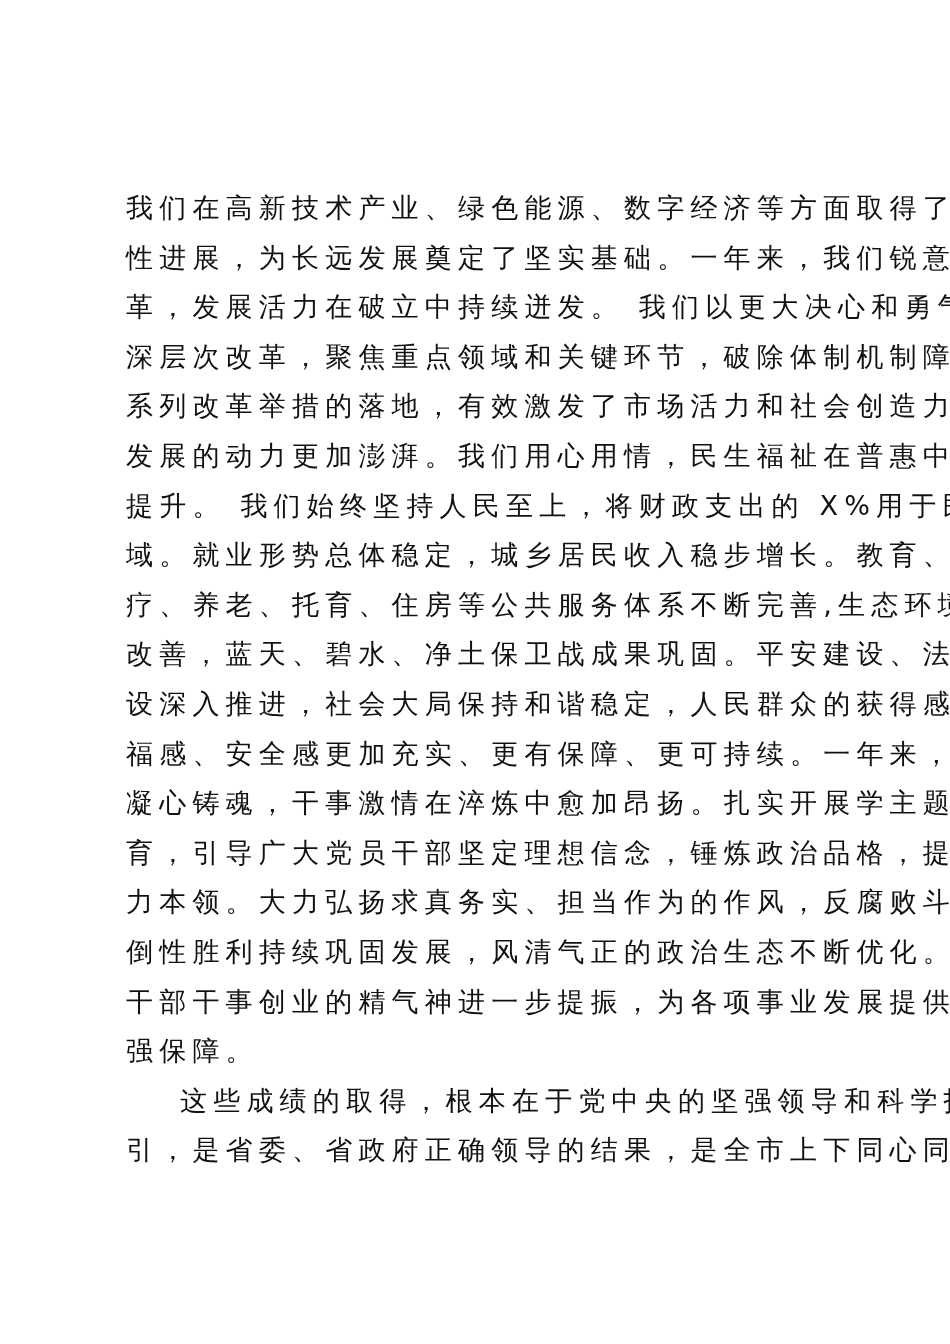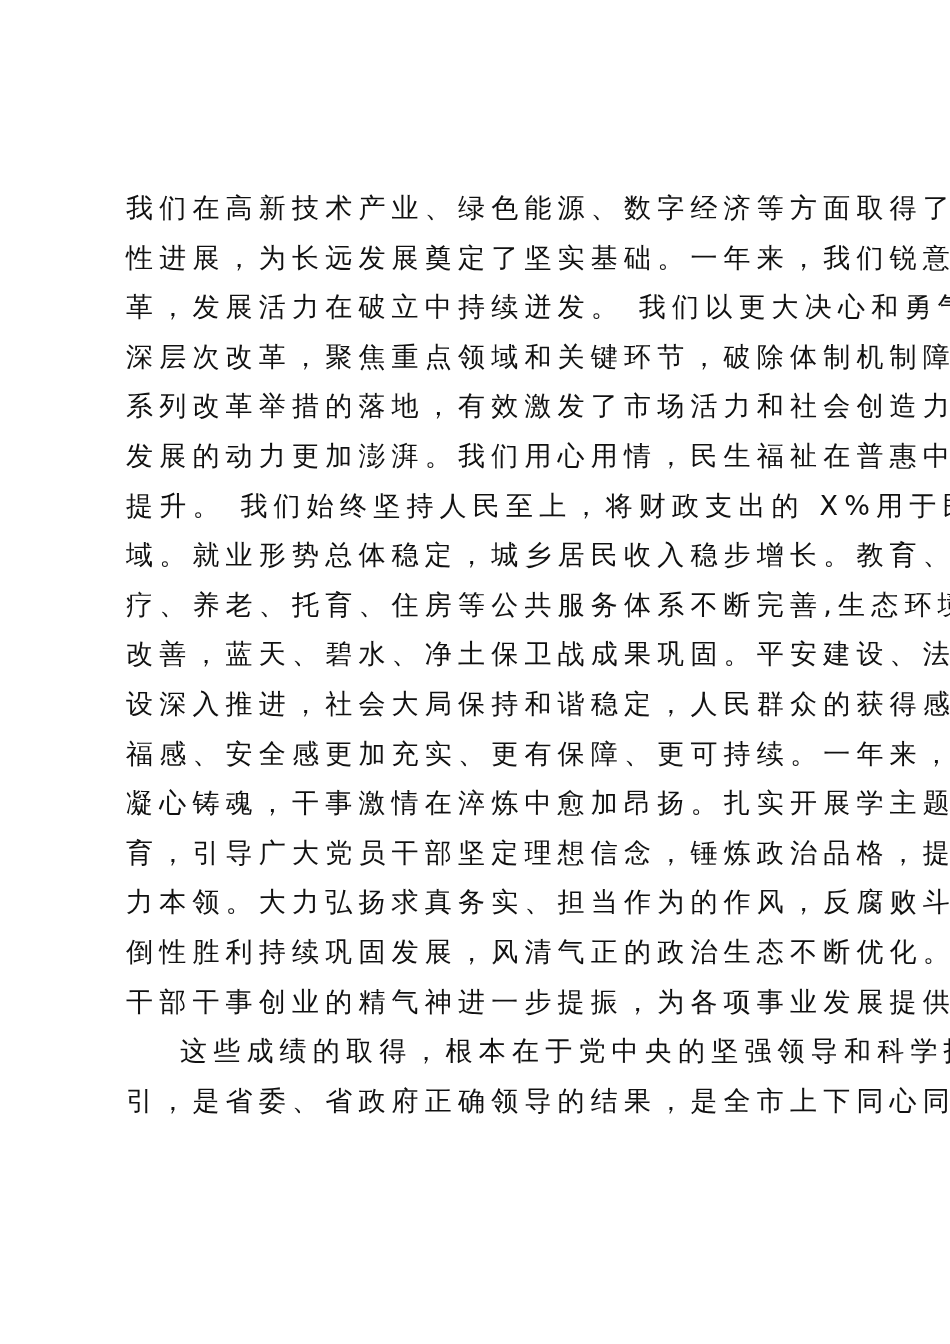--- a/index.html
+++ b/index.html
@@ -57,19 +57,20 @@
       <div class="line">域。就业形势总体稳定，城乡居民收入稳步增长。教育、医</div>
       <div class="line">疗、养老、托育、住房等公共服务体系不断完善,生态环境持续</div>
       <div class="line">改善，蓝天、碧水、净土保卫战成果巩固。平安建设、法治建</div>
       <div class="line">设深入推进，社会大局保持和谐稳定，人民群众的获得感、幸</div>
       <div class="line">福感、安全感更加充实、更有保障、更可持续。一年来，我们</div>
       <div class="line">凝心铸魂，干事激情在淬炼中愈加昂扬。扎实开展学主题教</div>
       <div class="line">育，引导广大党员干部坚定理想信念，锤炼政治品格，提升能</div>
       <div class="line">力本领。大力弘扬求真务实、担当作为的作风，反腐败斗争压</div>
       <div class="line">倒性胜利持续巩固发展，风清气正的政治生态不断优化。广大</div>
       <div class="line">干部干事创业的精气神进一步提振，为各项事业发展提供了坚</div>
+      <div class="line">强保障。</div>
     </div>
     <div>
       <div class="line indent">这些成绩的取得，根本在于党中央的坚强领导和科学指</div>
       <div class="line">引，是省委、省政府正确领导的结果，是全市上下同心同德、</div>
     </div>
   </div>
 </div>
 
 </body></html>

